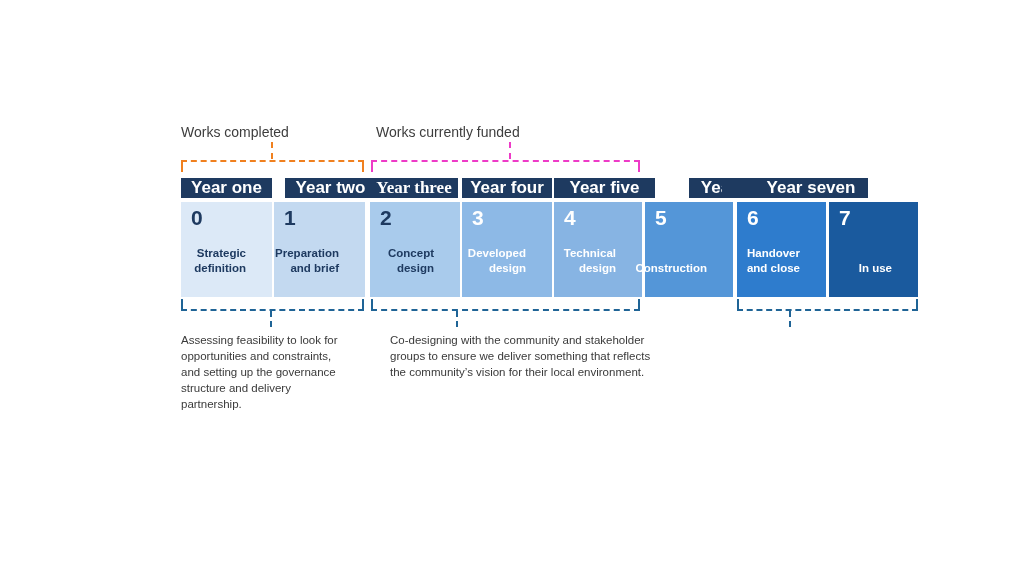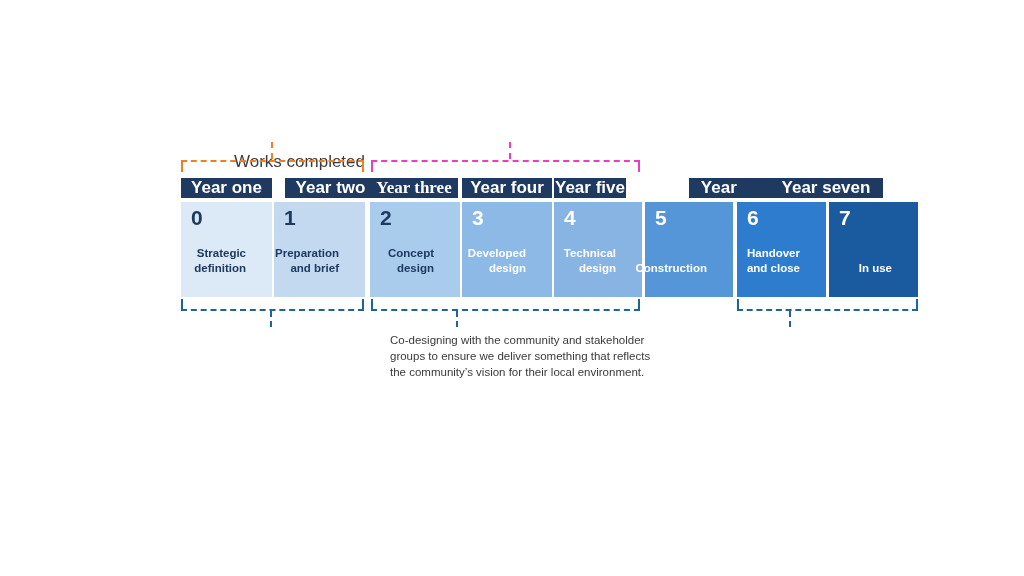--- a/index.html
+++ b/index.html
@@ -5,23 +5,22 @@
   html,body{margin:0;padding:0;background:#ffffff;}
   #canvas{
     position:relative;
     width:1024px;height:576px;
     background:#ffffff;
     font-family:"Liberation Sans","DejaVu Sans",sans-serif;
     overflow:hidden;
   }
   .abs{position:absolute;}
   .ann-label{
-    font-size:17px;color:#3d3d3d;text-align:right;
+    font-size:14px;color:#3d3d3d;text-align:left;
     white-space:nowrap;
-    margin-top:28px;
   }
   .tail-v{width:0;border-left:2px dashed #000;}
   .bracket-top{
     border-top:2px dashed #000;
     border-left:2px dashed #000;
     border-right:2px dashed #000;
     height:12px;box-sizing:border-box;
   }
   .bracket-bottom{
     border-bottom:2px dashed #000;
@@ -52,35 +51,36 @@
     top:332px;
     font-size:11.5px;color:#3a3a3a;line-height:1.4;
   }
 </style>
 </head>
 <body>
 
 <div id="canvas">
 
   <div class="abs ann-label" style="left:181px;top:124px;width:184px;">Works completed</div>
+  <div class="abs ann-label" style="left:376px;top:124px;width:264px;">Works currently funded</div>
 
   <div class="abs tail-v" style="left: 271px; top: 142px; height: 17px; border-color: rgb(240, 128, 31);"></div>
   <div class="abs tail-v" style="left: 509px; top: 142px; height: 17px; border-color: rgb(238, 59, 199);"></div>
 
   <div class="abs bracket-top" style="left: 181px; top: 160px; width: 183px; border-color: rgb(240, 128, 31);"></div>
   <div class="abs bracket-top" style="left: 371px; top: 160px; width: 269px; border-color: rgb(238, 59, 199);"></div>
 
   <div id="bars">
       <div class="abs year-bar" style="left: 181px; width: 91px; background: rgb(30, 58, 96);">Year one</div>
       <div class="abs year-bar" style="left: 274px; width: 91px; background: rgb(30, 58, 96); margin-left: 11px;">Year two</div>
       <div class="abs year-bar" style="left: 370px; width: 88px; background: rgb(30, 58, 96); font-family: Liberation Serif, serif;">Year three</div>
       <div class="abs year-bar" style="left: 462px; width: 90px; background: rgb(30, 58, 96);">Year four</div>
-      <div class="abs year-bar" style="left: 554px; width: 72px; background: rgb(30, 58, 96);">Year five</div>
+      <div class="abs year-bar" style="left: 554px; width: 101px; background: rgb(30, 58, 96);">Year five</div>
       <div class="abs year-bar" style="left: 645px; width: 88px; background: rgb(30, 58, 96); margin-left: 44px;">Year six</div>
-      <div class="abs year-bar" style="left: 737px; width: 146px; background: rgb(30, 58, 96); padding-left: 32px;">Year seven</div>
+      <div class="abs year-bar" style="left: 722px; width: 146px; background: rgb(30, 58, 96); padding-left: 32px;">Year seven</div>
     </div>
   <div id="boxes">
       <div class="abs phase-box" style="left: 181px; width: 91px; background: rgb(220, 233, 247); color: rgb(30, 58, 96);">
         <div class="phase-number">0</div>
         <div class="phase-label">Strategic definition</div>
       </div>
       <div class="abs phase-box" style="left: 274px; width: 91px; background: rgb(195, 217, 240); color: rgb(30, 58, 96);">
         <div class="phase-number">1</div>
         <div class="phase-label">Preparation and brief</div>
       </div>
@@ -111,15 +111,16 @@
     </div>
 
   <div class="abs bracket-bottom" style="left: 181px; top: 299px; width: 183px; border-color: rgb(31, 100, 150);"></div>
   <div class="abs bracket-bottom" style="left: 371px; top: 299px; width: 269px; border-color: rgb(31, 100, 150);"></div>
   <div class="abs bracket-bottom" style="left: 737px; top: 299px; width: 181px; border-color: rgb(31, 100, 150);"></div>
 
   <div class="abs tail-v" style="left: 270px; top: 311px; height: 16px; border-color: rgb(31, 100, 150);"></div>
   <div class="abs tail-v" style="left: 456px; top: 311px; height: 16px; border-color: rgb(31, 100, 150);"></div>
   <div class="abs tail-v" style="left: 789px; top: 311px; height: 16px; border-color: rgb(31, 100, 150);"></div>
 
+  <div class="abs note-text" style="left:181px;width:172px;">Assessing feasibility to look for opportunities and constraints, and setting up the governance structure and delivery partnership.</div>
   <div class="abs note-text" style="left:390px;width:264px;">Co-designing with the community and stakeholder groups to ensure we deliver something that reflects the community’s vision for their local environment.</div>
 
 </div>
 
 </body></html>

